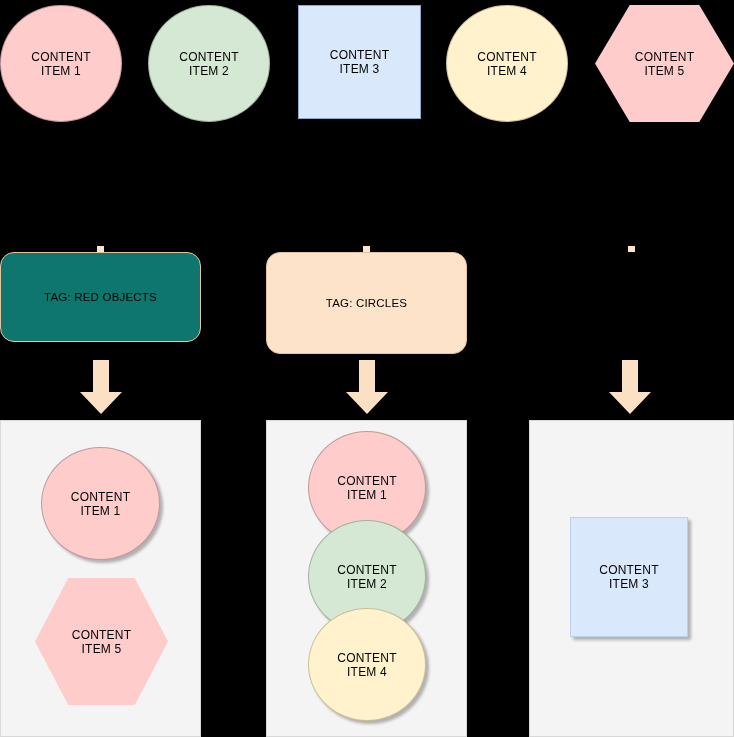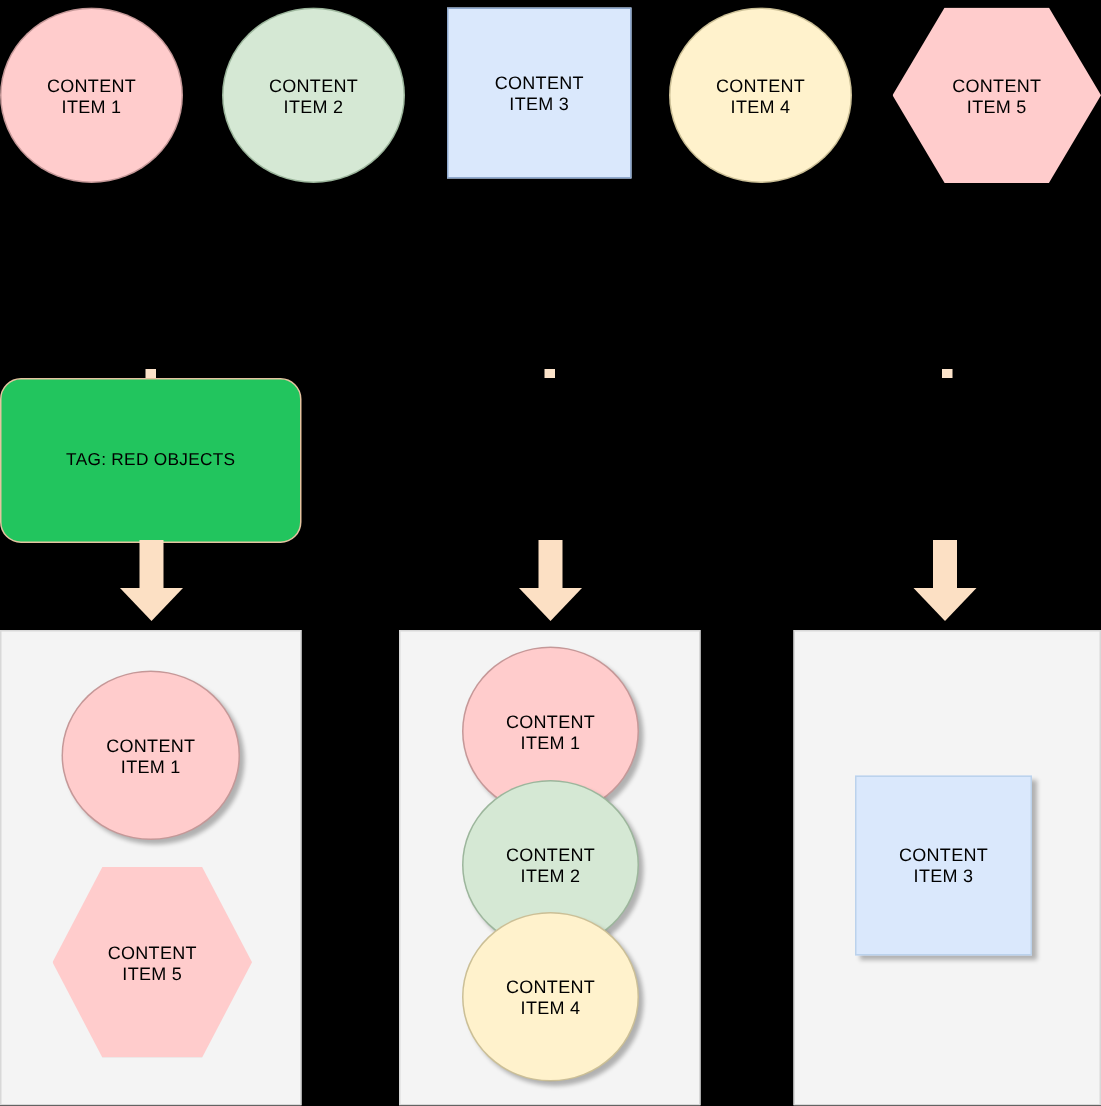--- a/index.html
+++ b/index.html
@@ -138,25 +138,28 @@
     <span class="label">CONTENT
 ITEM 4</span>
   </div>
 
   <div class="node shape-hex" style="left:595px; top:5px; width:139px; height:117px; background:#FFCCCC;">
     <span class="label">CONTENT
 ITEM 5</span>
   </div>
 
   <div class="tag-stub" style="left:97px; top:246px; background:#FCE3CA;"></div>
-  <div class="node tag-box" style="left:0px; top:252px; width:201px; height:110px; background:#22c55e;">
+  <div class="node tag-box" style="left:0px; top:252px; width:201px; height:90px; background:#0f766e;">
     <span class="label">TAG: RED OBJECTS</span>
   </div>
 
   <div class="tag-stub" style="left:363px; top:246px; background:#FCE3CA;"></div>
+  <div class="node tag-box" style="left:266px; top:252px; width:201px; height:102px; background:#FCE3CA;">
+    <span class="label">TAG: CIRCLES</span>
+  </div>
 
   <div class="tag-stub" style="left:628px; top:246px; background:#FCE3CA;"></div>
 
   <div class="arrow" style="left:71px; top:360px; width:60px; height:54px;">
     <div class="stem" style="height:32px; background:#FCE0C4;"></div>
     <div class="head" style="border-top:22px solid #FCE0C4;"></div>
   </div>
 
   <div class="arrow" style="left:337px; top:360px; width:60px; height:54px;">
     <div class="stem" style="height:32px; background:#FCE0C4;"></div>

